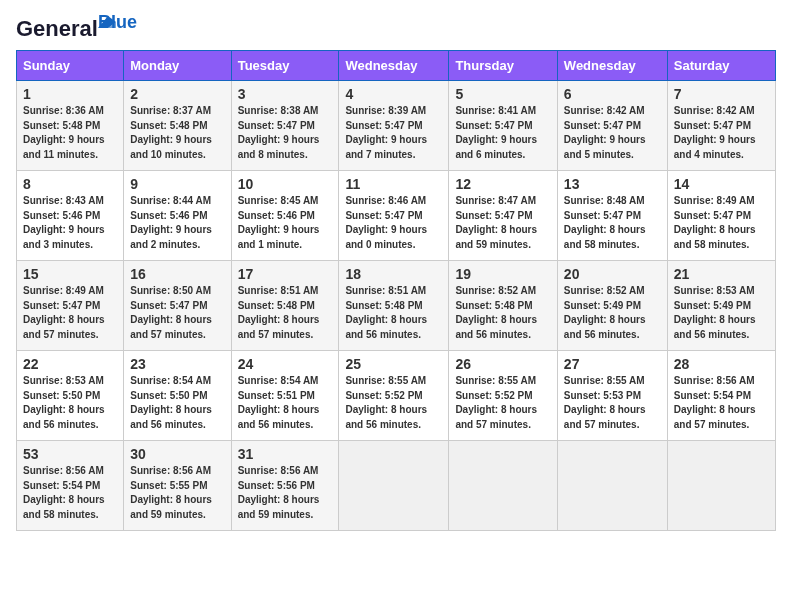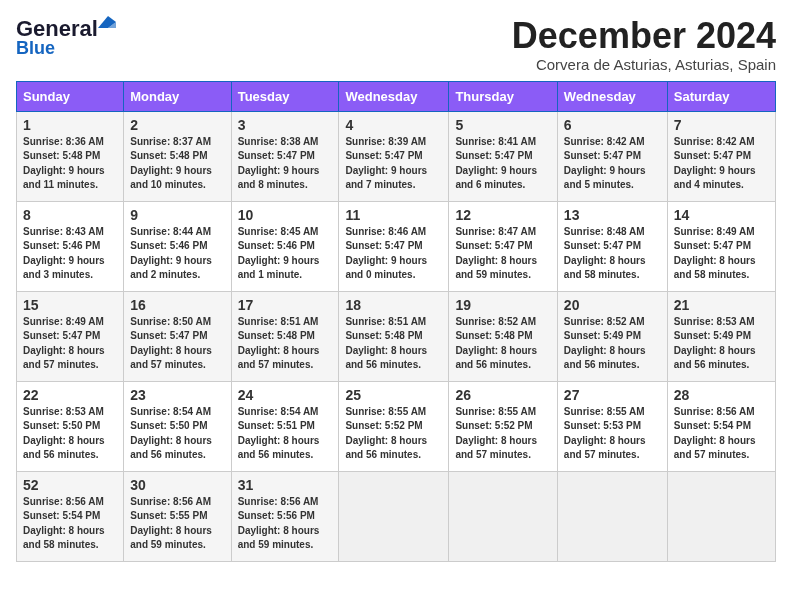--- a/index.html
+++ b/index.html
@@ -11,21 +11,21 @@
       padding: 16px;
     }
     .header {
       display: flex;
       justify-content: space-between;
       align-items: flex-start;
       margin-bottom: 8px;
     }
     .logo {
       display: flex;
-      flex-direction: column;
+      flex-direction: row;
       align-items: flex-start;
       justify-content: flex-end;
     }
     .title-block {
       text-align: right;
     }
     .month-title {
       font-size: 36px;
       font-weight: bold;
       color: #222;
@@ -93,24 +93,20 @@
       <div style="position:relative;display:inline-block;">
         <span style="font-size:22px;font-weight:bold;color:#1a1a2e;">General</span>
         <svg style="position:absolute;top:-2px;right:-18px;" width="22" height="18" viewBox="0 0 22 18">
           <polygon points="4,14 14,2 22,8 14,14" fill="#1565c0"></polygon>
           <polygon points="14,14 22,8 22,14" fill="#1565c0" opacity="0.6"></polygon>
         </svg>
       </div>
     </div>
     <span style="font-size:18px;font-weight:bold;color:#1565c0;margin-top:-4px;">Blue</span>
   </div>
-  <div class="title-block">
-    <div class="month-title">December 2024</div>
-    <div class="location">Corvera de Asturias, Asturias, Spain</div>
-  </div>
 </div>
 
 <table>
   <thead>
     <tr>
     <th>Sunday</th>
         <th>Monday</th>
         <th>Tuesday</th>
         <th>Wednesday</th>
         <th>Thursday</th>
@@ -234,21 +230,21 @@
         <span class="day-num">27</span>
         <span class="day-info">Sunrise: 8:55 AM<br>Sunset: 5:53 PM<br>Daylight: 8 hours<br>and 57 minutes.</span>
       </td>
         <td>
         <span class="day-num">28</span>
         <span class="day-info">Sunrise: 8:56 AM<br>Sunset: 5:54 PM<br>Daylight: 8 hours<br>and 57 minutes.</span>
       </td>
       </tr>
       <tr>
         <td>
-        <span class="day-num">52</span>
+        <span class="day-num">53</span>
         <span class="day-info">Sunrise: 8:56 AM<br>Sunset: 5:54 PM<br>Daylight: 8 hours<br>and 58 minutes.</span>
       </td>
         <td>
         <span class="day-num">30</span>
         <span class="day-info">Sunrise: 8:56 AM<br>Sunset: 5:55 PM<br>Daylight: 8 hours<br>and 59 minutes.</span>
       </td>
         <td>
         <span class="day-num">31</span>
         <span class="day-info">Sunrise: 8:56 AM<br>Sunset: 5:56 PM<br>Daylight: 8 hours<br>and 59 minutes.</span>
       </td>

